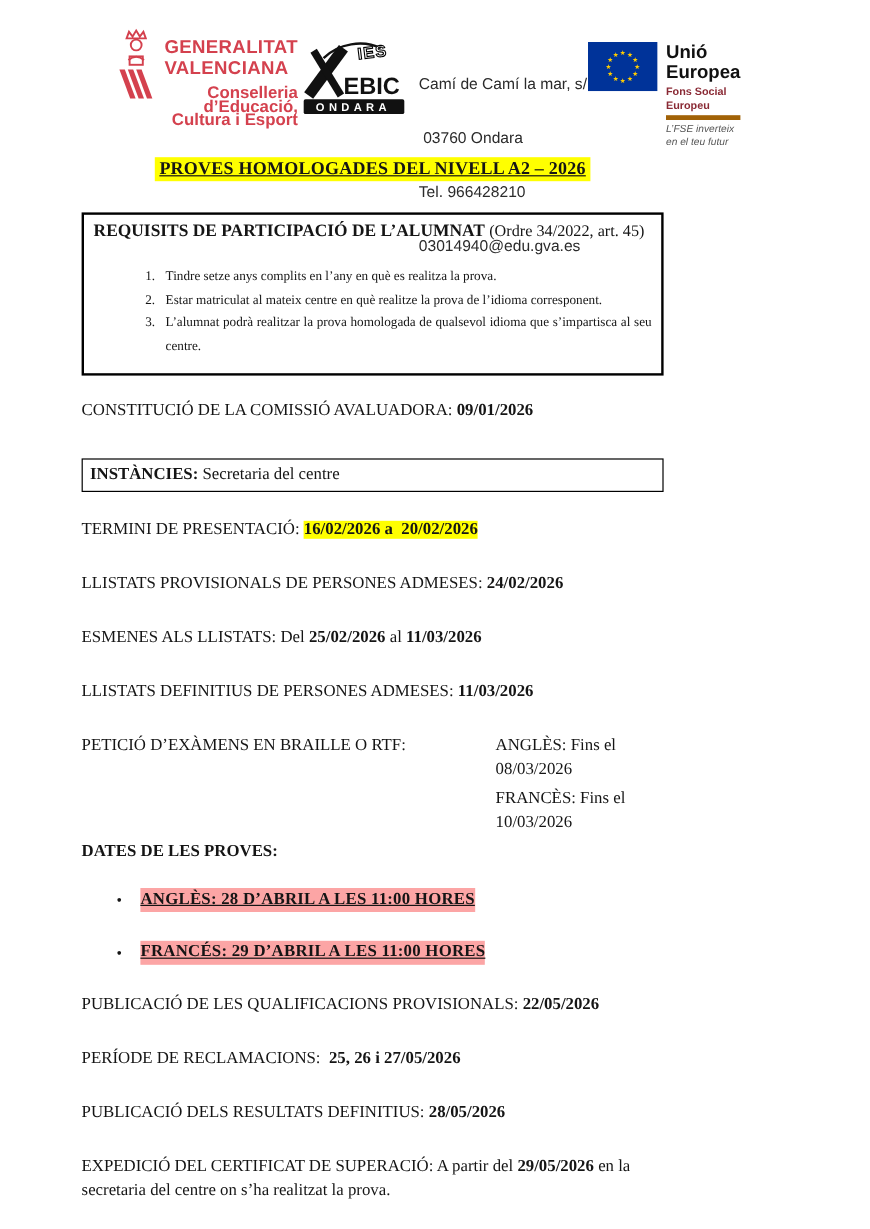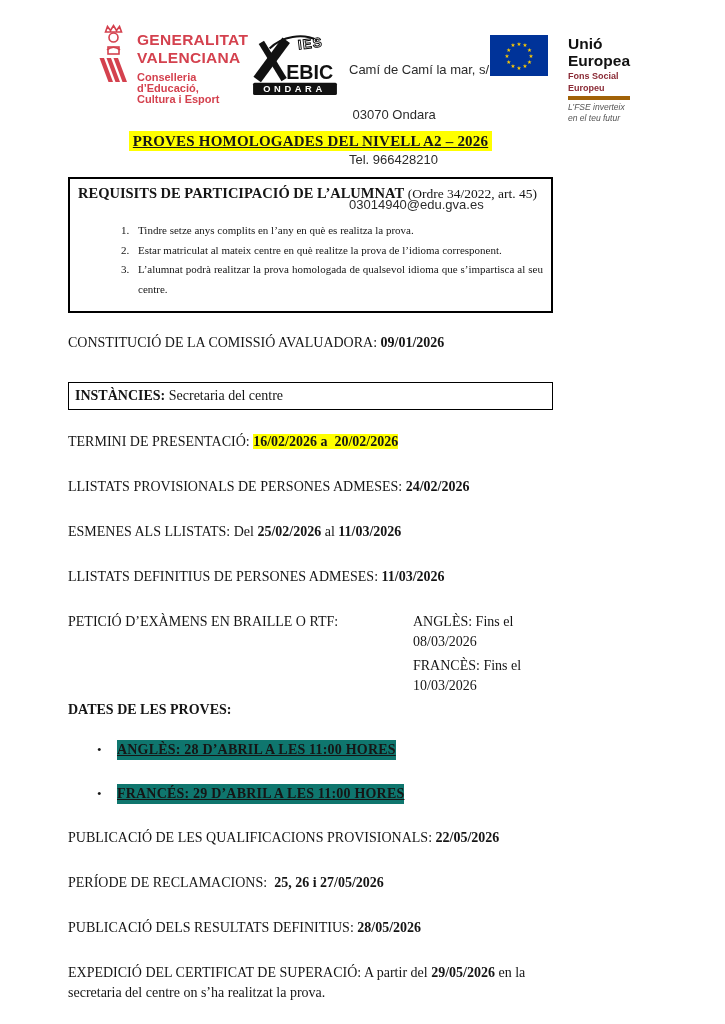--- a/index.html
+++ b/index.html
@@ -9,28 +9,28 @@
     font-family:"Liberation Serif", serif; color:#151515;
   }
   .page { width:621px; height:1024px; padding:20px 68px 0 68px; position:relative; background:#fff; }
 
   
   .header { display:flex; align-items:flex-start; margin-left:27px; height:86px; }
   .gva-logo { display:flex; width:140px; margin-top:3px; }
   .gva-emblem { width:37px; height:62px; flex:none; }
   .gva-text { font-family:"Liberation Sans", sans-serif; color:#d4414e; margin-left:5px; margin-top:8px; }
   .gva-name { font-size:15.5px; font-weight:bold; letter-spacing:.3px; line-height:18px; }
-  .gva-dept { font-size:11px; font-weight:bold; line-height:11px; margin-top:5px; }
+  .gva-dept { font-size:14px; font-weight:bold; line-height:11px; margin-top:5px;text-align:right; }
 
   .xebic-logo { width:88px; margin-left:16px; margin-top:14px; flex:none; }
 
   .contact { width:132px; margin-left:10px; margin-top:12px;
     font-family:"Liberation Sans", sans-serif; font-size:13px; line-height:15px; color:#2b2b2b; white-space:pre; }
 
-  .eu-logo { display:flex; width:176px; margin-left:9px; margin-top:15px;gap:13px; }
+  .eu-logo { display:flex; width:176px; margin-left:9px; margin-top:15px; }
   .eu-flag { width:58px; height:41px; flex:none; }
   .eu-text { margin-left:7px; font-family:"Liberation Sans", sans-serif; }
   .eu-title { font-size:15.5px; font-weight:bold; color:#111; line-height:17px; }
   .eu-sub { font-size:9px; font-weight:bold; color:#8a2a35; line-height:12px; margin-top:1px; }
   .eu-tag { font-size:8.5px; font-style:italic; color:#555; line-height:11px; border-top:4px solid #a16207; margin-top:2px; padding-top:2px; }
 
   
   .title-wrap { text-align:center; margin-top:25px; margin-bottom:26px; }
   .doc-title { display:inline-block; background:#ffff00; font-size:15px; font-weight:bold;
     text-decoration:underline; padding:2px 4px 1px 4px; letter-spacing:.2px; }
@@ -53,21 +53,21 @@
   .constitucio { margin-bottom:29px; }
 
   .peticio { display:flex; margin-bottom:4px; }
   .pet-label { width:345px; flex:none; }
   .pet-col { display:flex; flex-direction:column; gap:4px; }
 
   .dates-heading { font-weight:bold; margin-bottom:20px; }
 
   .bullet-item { display:flex; margin:0 0 24px 29px; font-size:14px; line-height:20px; }
   .bullet-dot { width:20px; flex:none; font-size:13px; }
-  .bullet-text { background:#0f766e; font-weight:bold; text-decoration:underline; letter-spacing:.2px; }
+  .bullet-text { background:#fca5a5; font-weight:bold; text-decoration:underline; letter-spacing:.2px; }
 </style>
 </head>
 <body>
 
 <div class="page">
 
   <div class="header">
 
     <div class="gva-logo">
       <svg class="gva-emblem" viewBox="0 0 36 62" xmlns="http://www.w3.org/2000/svg">
@@ -100,21 +100,21 @@
       <path d="M6,44 L34,6" stroke="#111" stroke-width="9"></path>
       <path d="M10,8 L32,44" stroke="#111" stroke-width="6"></path>
       <text x="46" y="15" font-family="Liberation Sans, sans-serif" font-size="13" font-weight="bold" fill="#ffffff" stroke="#000000" stroke-width="0.9" letter-spacing="1" transform="rotate(-7 46 15)">IES</text>
       <text x="34" y="43" font-family="Liberation Sans, sans-serif" font-size="19" font-weight="bold" fill="#111111">EBIC</text>
       <rect x="2" y="47" width="81" height="12" rx="1.5" fill="#111111"></rect>
       <text x="42" y="56.5" text-anchor="middle" font-family="Liberation Sans, sans-serif" font-size="9" font-weight="bold" fill="#ffffff" letter-spacing="3.5">ONDARA</text>
     </svg>
 
     <div class="contact">
       <div>Camí de Camí la mar, s/n</div>
-      <div> 03070 Ondara</div>
+      <div> 03760 Ondara</div>
       <div>Tel. 966428210</div>
       <div>03014940@edu.gva.es</div>
     </div>
 
     <div class="eu-logo">
       <svg class="eu-flag" viewBox="0 0 58 41" xmlns="http://www.w3.org/2000/svg">
         <rect x="0" y="0" width="58" height="41" fill="#003399"></rect>
         <g fill="#ffcc00" font-size="5.5" text-anchor="middle">
           <text x="41" y="22.5">★</text>
             <text x="39.4" y="28.5">★</text>

